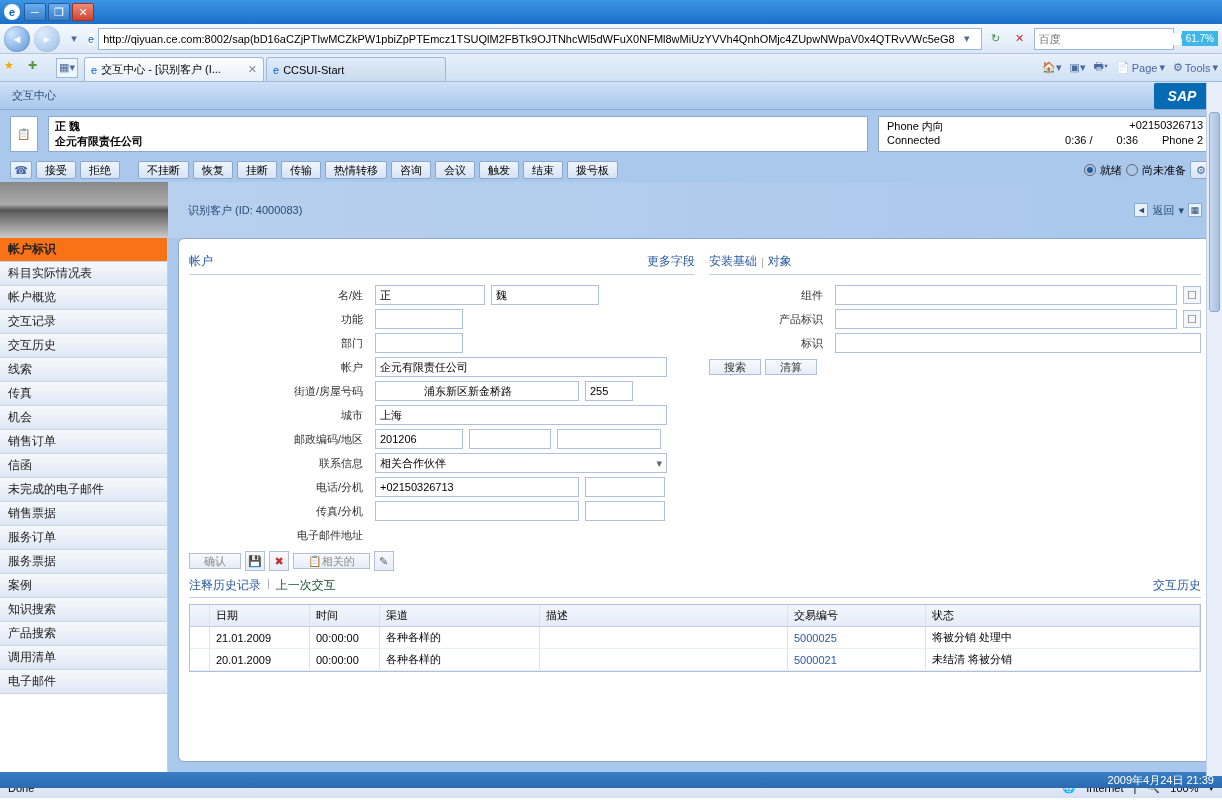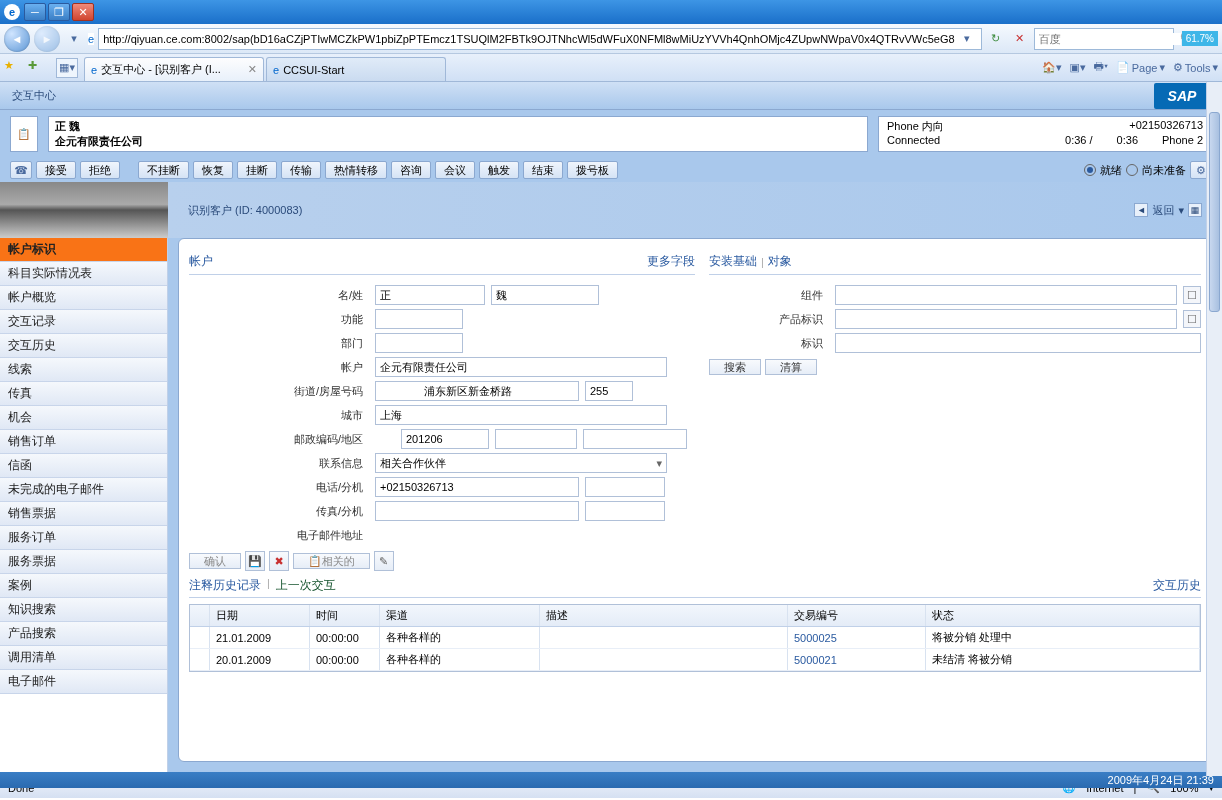--- a/index.html
+++ b/index.html
@@ -278,21 +278,21 @@
                 <label>街道/房屋号码</label>
               <input class="finput" style="width: 204px; padding-left: 48px;" value="浦东新区新金桥路">
               <input class="finput" style="width: 48px;" value="255">
             </div>
             <div class="form-row">
                 <label>城市</label>
               <input class="finput" style="width: 292px;" value="上海">
             </div>
             <div class="form-row">
                 <label>邮政编码/地区</label>
-              <input class="finput" style="width: 88px; margin-left: 26px;" value="201206">
+              <input class="finput" style="width: 88px;" value="201206">
               <input class="finput" style="width: 82px;">
               <input class="finput" style="width: 104px;">
             </div>
             <div class="form-row">
                 <label>联系信息</label>
               <div class="fdrop" style="width:292px">
                 <span>相关合作伙伴</span>
                 <span class="arrow">▾</span>
               </div>
             </div>

